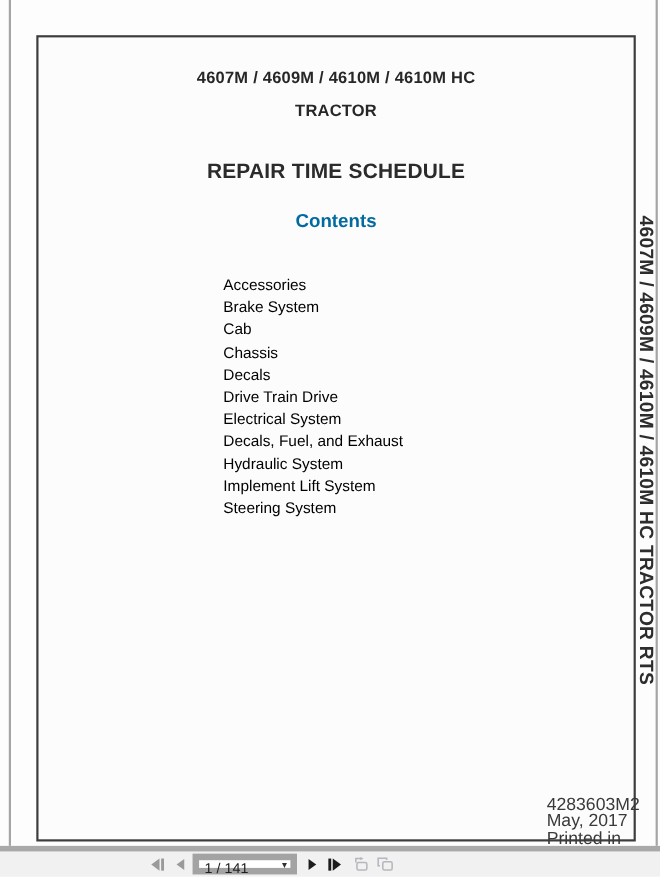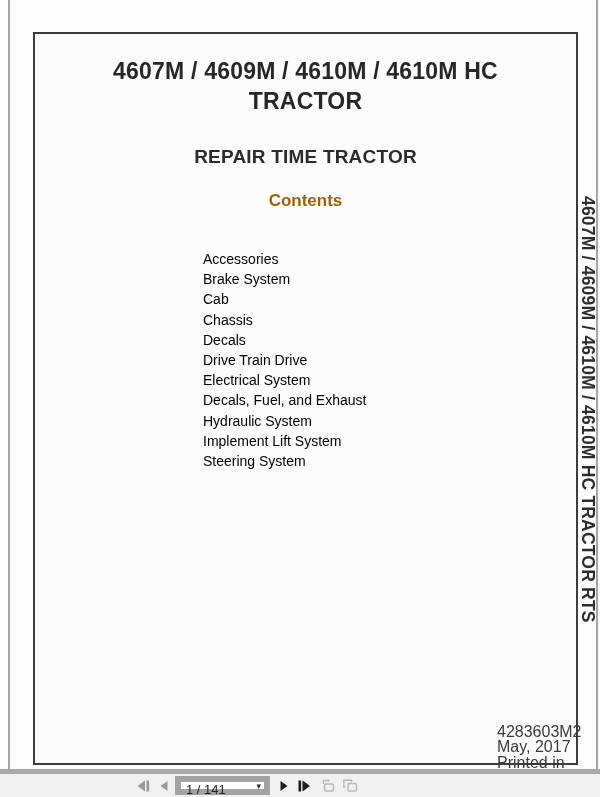--- a/index.html
+++ b/index.html
@@ -14,29 +14,29 @@
   .win-edge.left{left:8px;}
   .win-edge.right{left:596px;}
 
   
   .page-border{
     position:absolute;left:33px;top:32px;width:545px;height:733px;
     box-sizing:border-box;border:2px solid #3d3d3d;background:#fcfcfc;
   }
   .doc-title{
     position:absolute;left:0;top:22px;width:100%;text-align:center;
-    font-size:23px;font-weight:bold;line-height:30px;color:#272727;letter-spacing:0.2px;
+    font-size:15px;font-weight:bold;line-height:30px;color:#272727;letter-spacing:0.2px;
   }
   .doc-subtitle{
     position:absolute;left:0;top:112px;width:100%;text-align:center;
     font-size:19px;font-weight:bold;color:#2b2b2b;letter-spacing:0.2px;
   }
   .contents-heading{
     position:absolute;left:0;top:157px;width:100%;text-align:center;
-    font-size:17px;font-weight:bold;color:#a16207;
+    font-size:17px;font-weight:bold;color:#0369a1;
   }
   .contents-list{
     position:absolute;left:168px;top:215px;
     font-size:14px;line-height:20.2px;color:#000000;
   }
   .doc-footer{
     position:absolute;left:462px;top:690px;
     font-size:16px;line-height:15.4px;color:#3a3a3a;
   }
   
@@ -71,21 +71,21 @@
 
 <div class="viewport">
   <div class="win-edge left"></div>
   <div class="win-edge right"></div>
 
   <div class="page-border">
     <div class="doc-title">
       <div>4607M / 4609M / 4610M / 4610M HC</div>
       <div>TRACTOR</div>
     </div>
-    <div class="doc-subtitle">REPAIR TIME TRACTOR</div>
+    <div class="doc-subtitle">REPAIR TIME SCHEDULE</div>
     <div class="contents-heading">Contents</div>
     <div class="contents-list">
       <div>Accessories</div>
       <div>Brake System</div>
       <div>Cab</div>
       <div>Chassis</div>
       <div>Decals</div>
       <div>Drive Train Drive</div>
       <div>Electrical System</div>
       <div>Decals, Fuel, and Exhaust</div>

